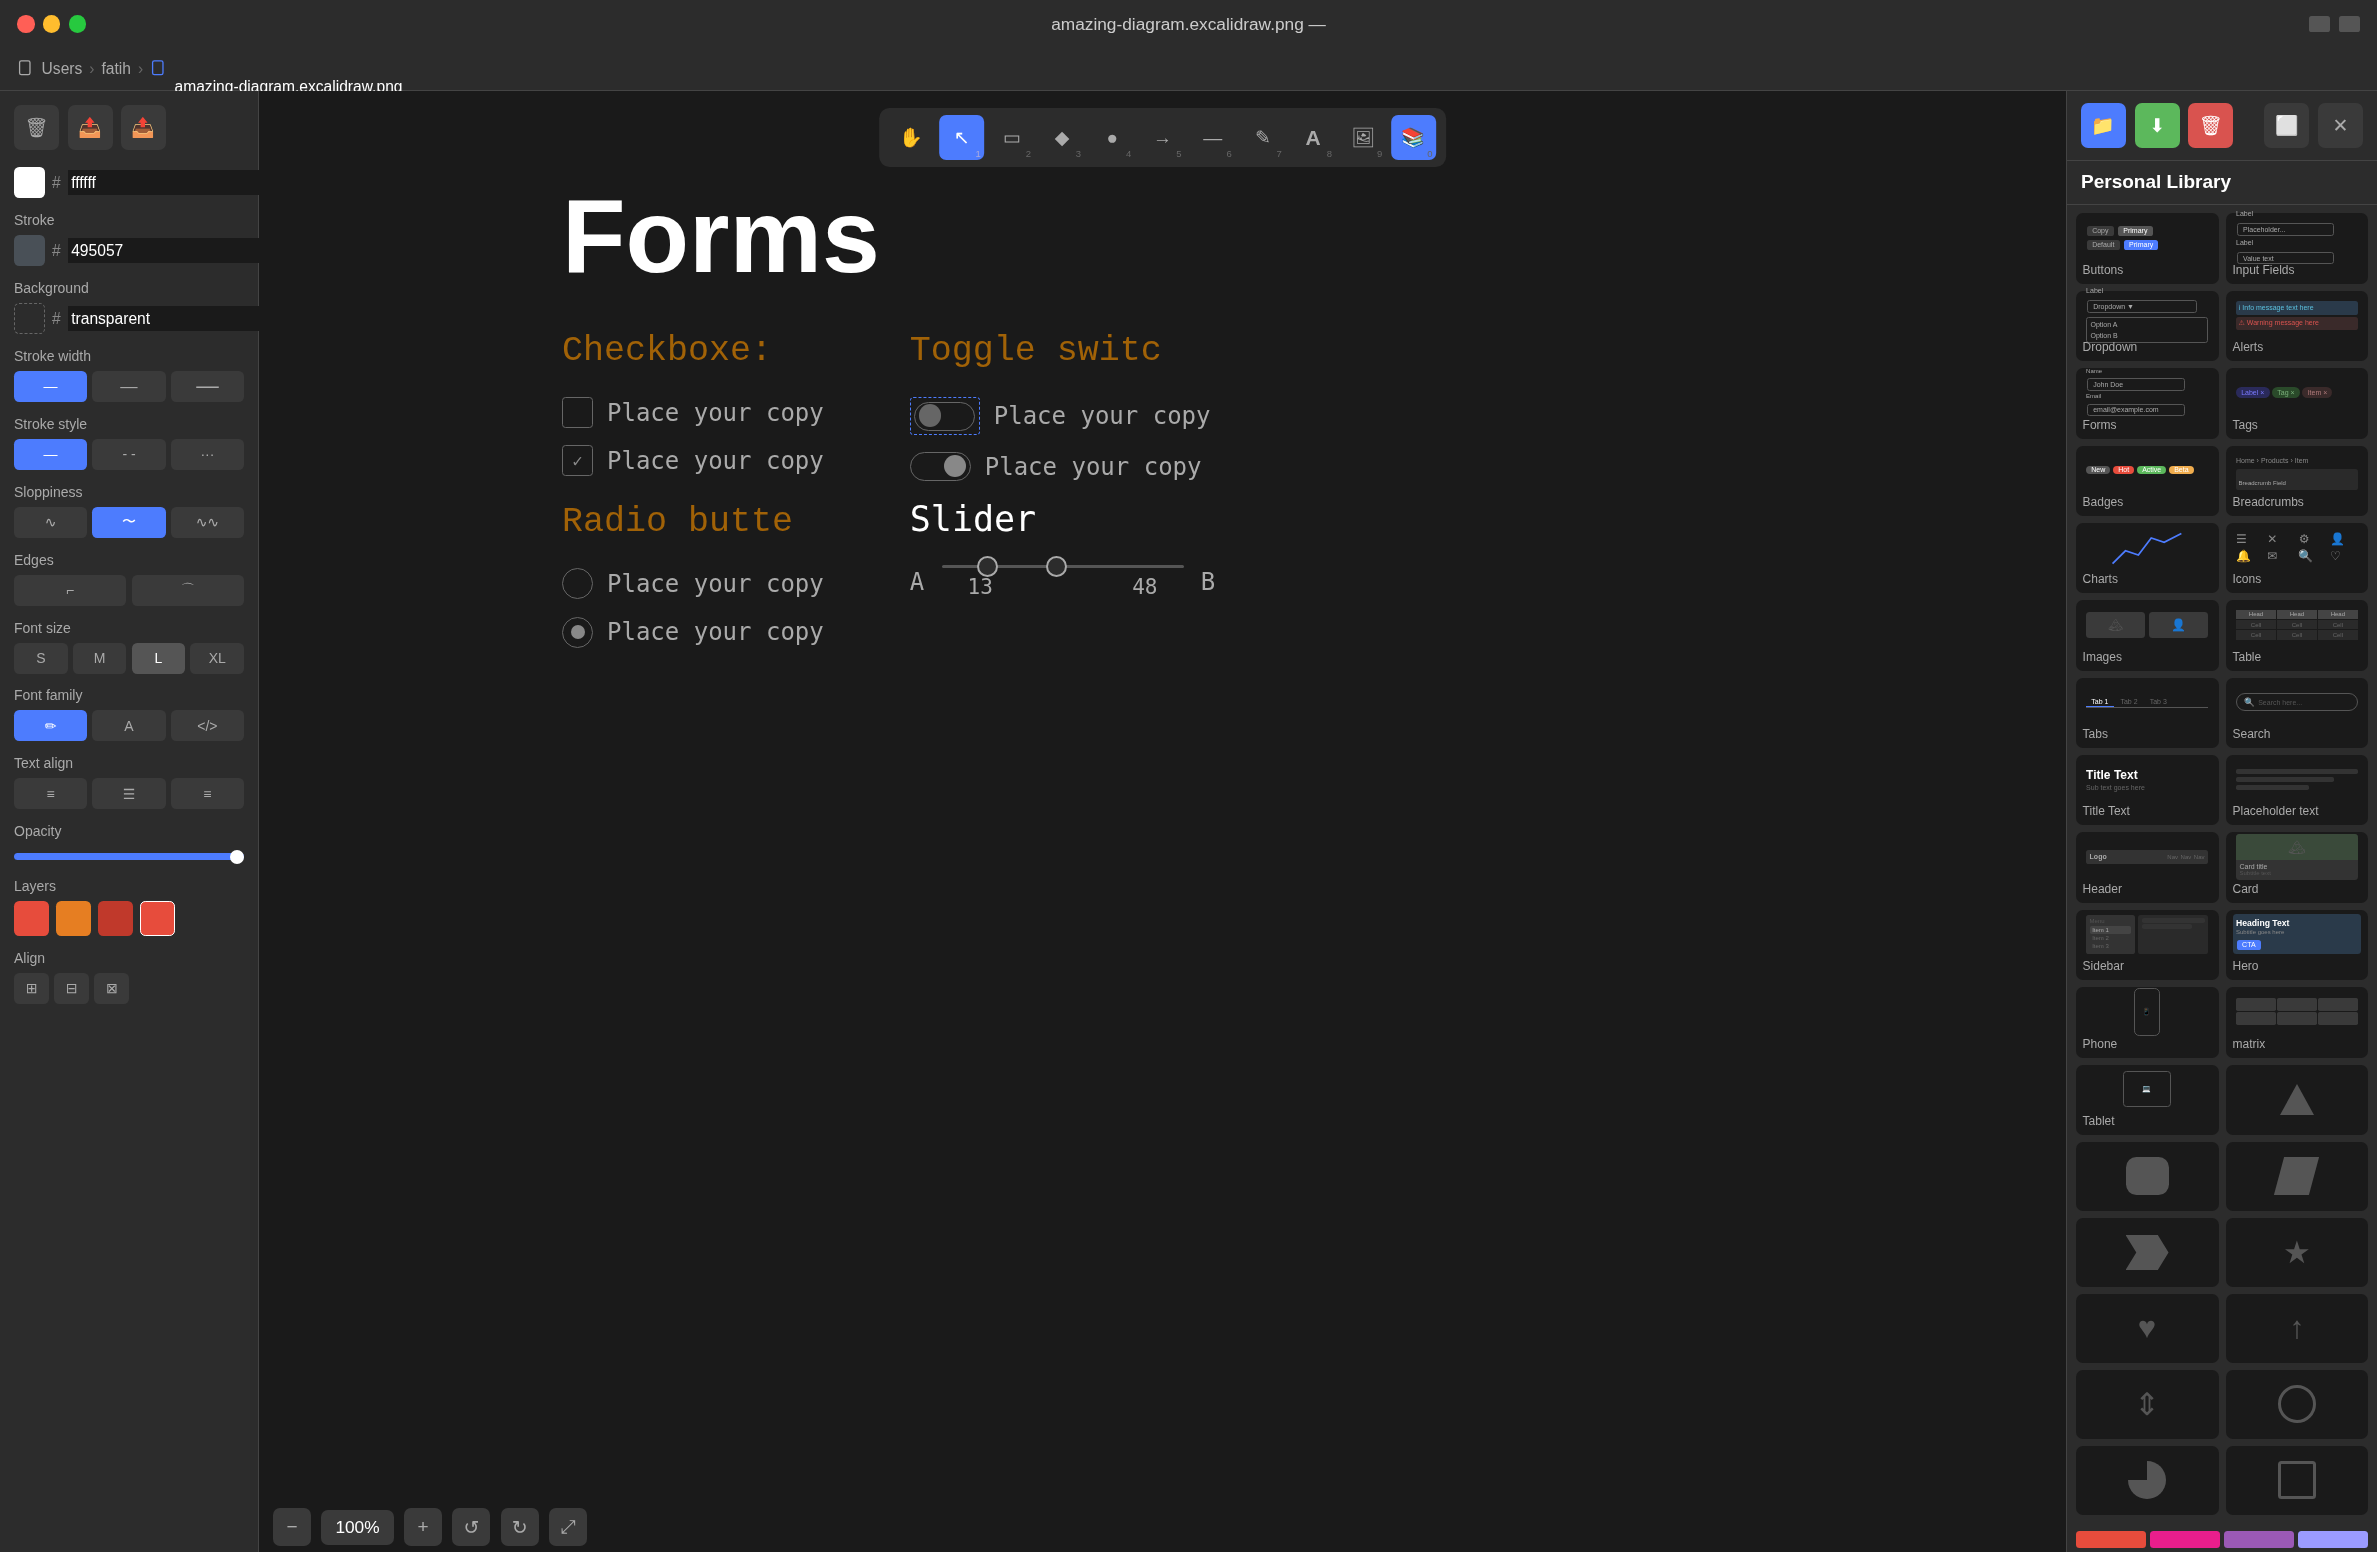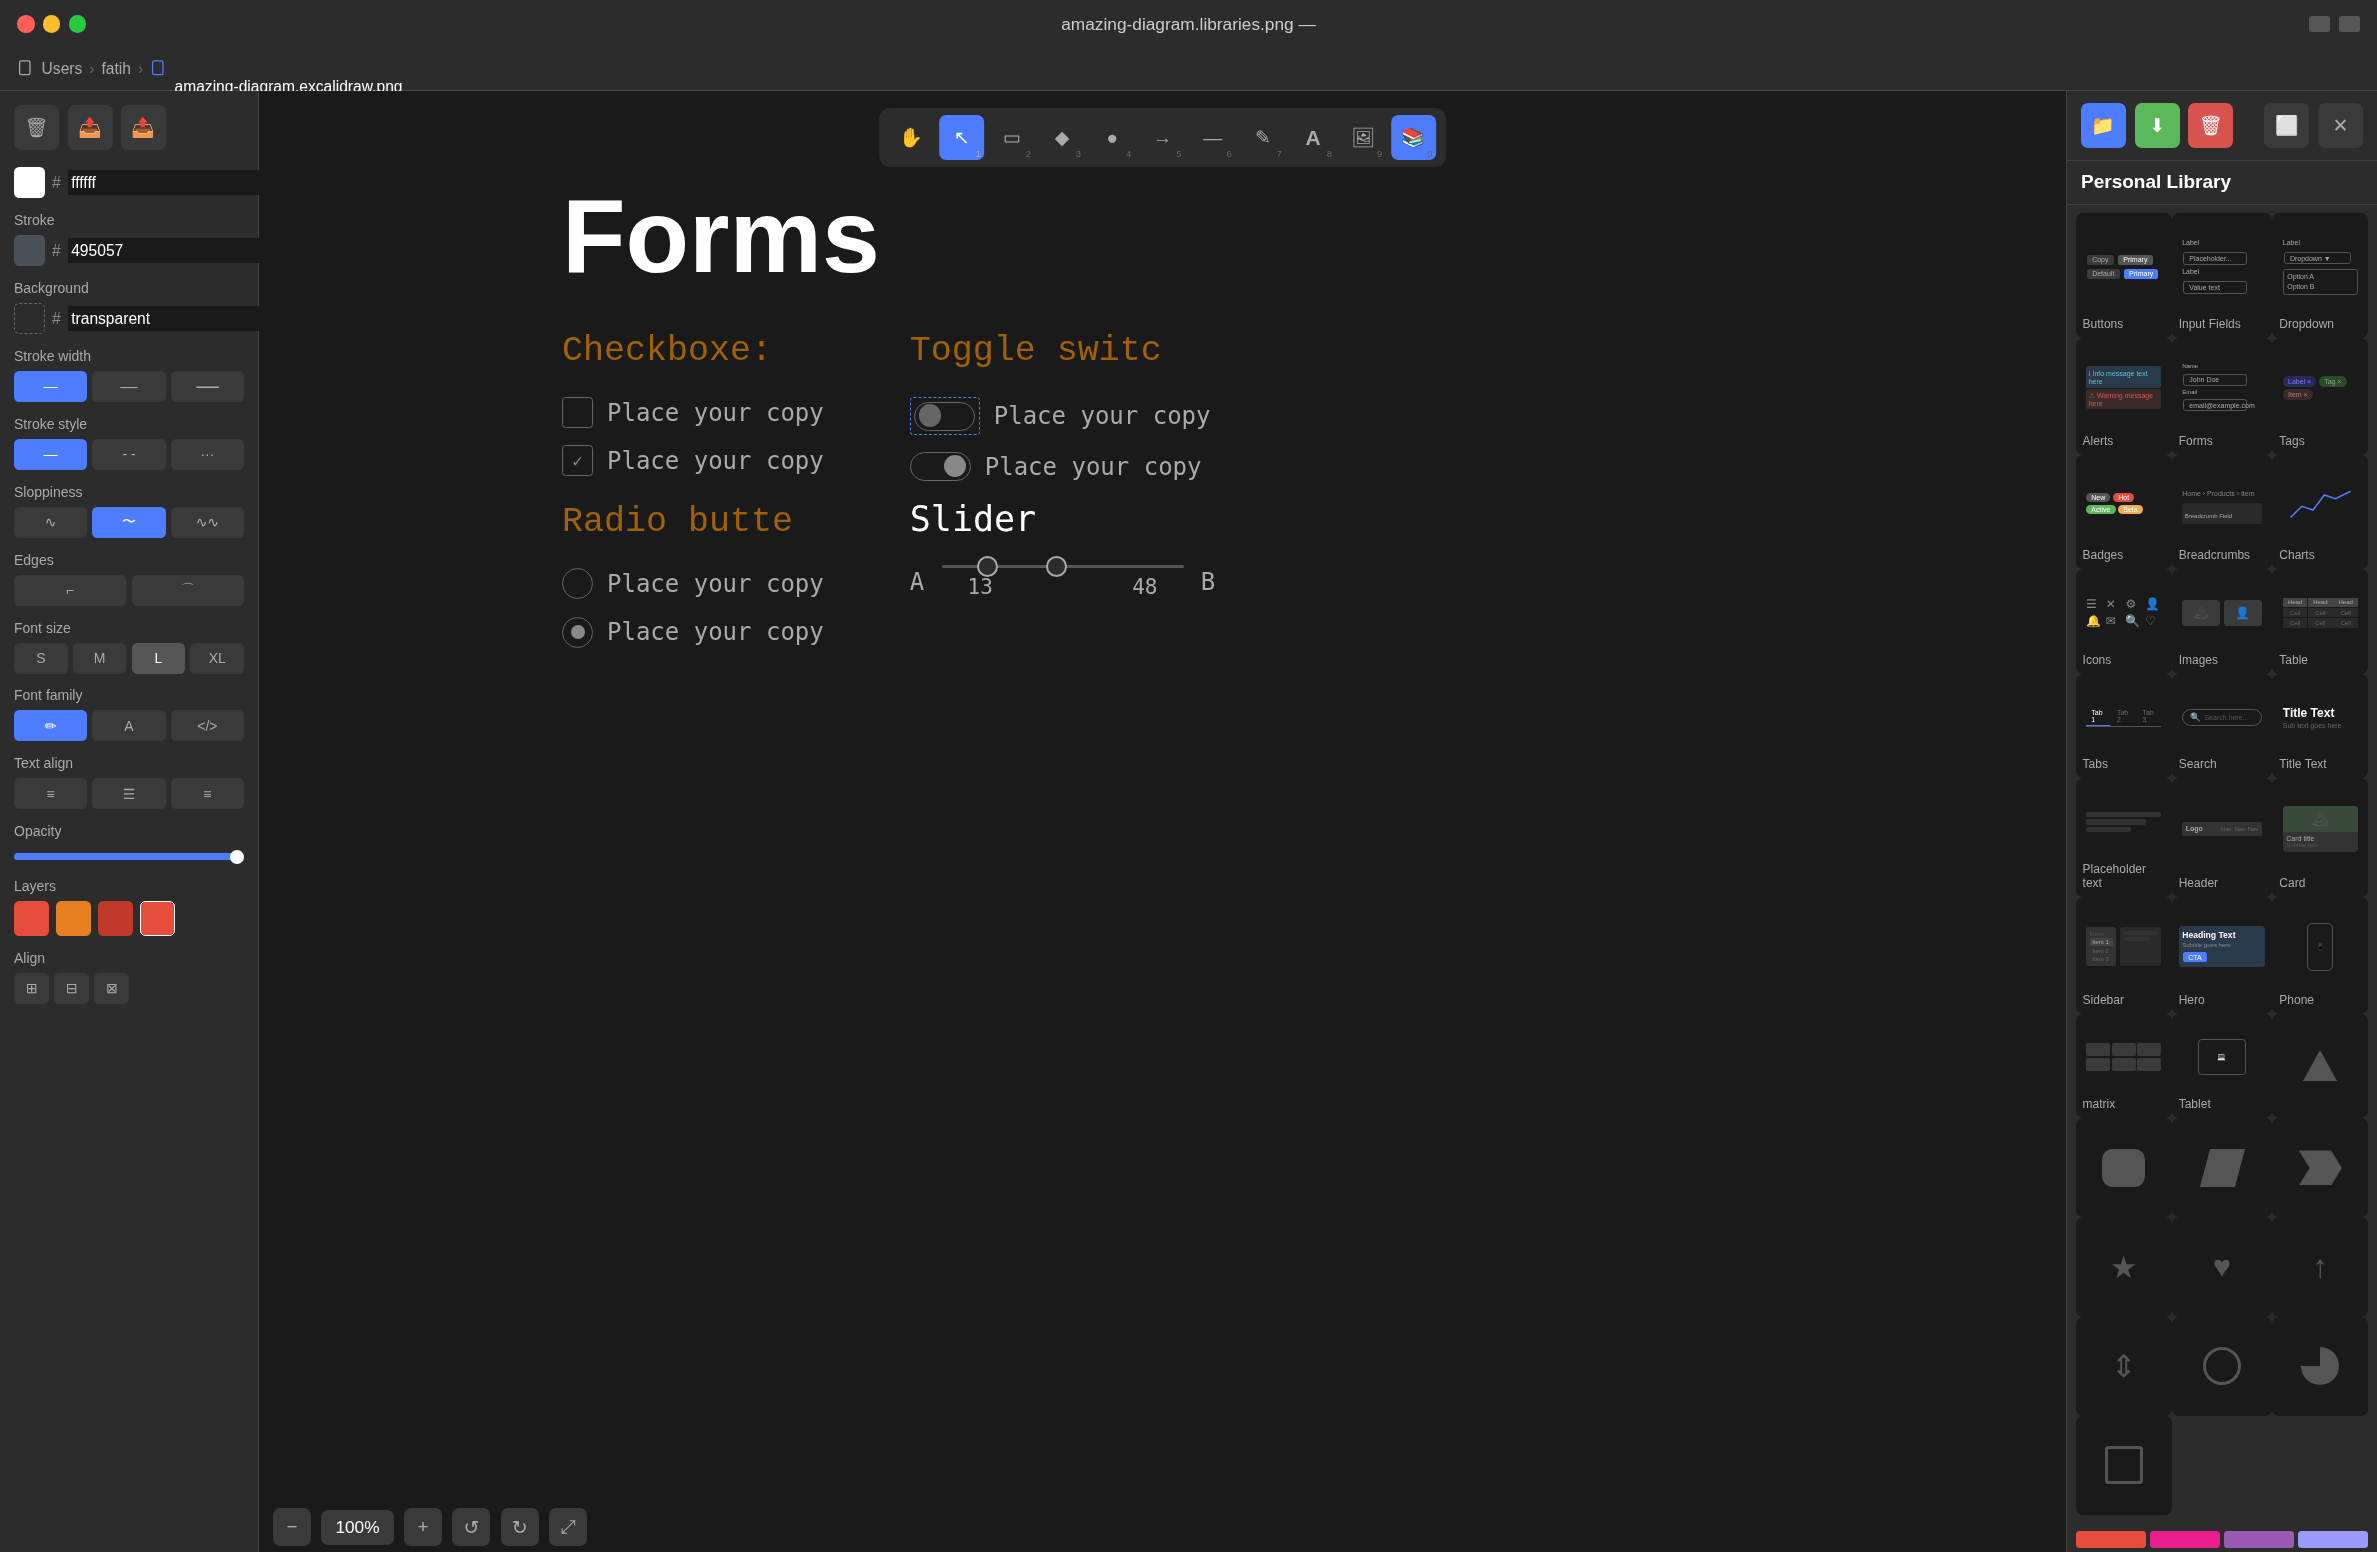--- a/index.html
+++ b/index.html
@@ -94,21 +94,21 @@
     
     .right-panel { width: 311px; background: #2c2c2c; border-left: 0.9px solid #444; display: flex; flex-direction: column; flex-shrink: 0; }
     .right-panel-header { display: flex; align-items: center; justify-content: space-between; padding: 12px 14px; border-bottom: 0.9px solid #444; }
     .right-panel-actions { display: flex; gap: 8.6px; }
     .rp-btn { width: 45px; height: 45px; border-radius: 7px; border: none; cursor: pointer; display: flex; align-items: center; justify-content: center; font-size: 19px; }
     .rp-btn.blue { background: #4d7cfe; color: #fff; }
     .rp-btn.green { background: #5cb85c; color: #fff; }
     .rp-btn.red { background: #d9534f; color: #fff; }
     .rp-btn.gray { background: #3a3a3a; color: #aaa; }
     .rp-title { font-size: 19px; font-weight: 600; padding: 10.4px 14px; border-bottom: 0.9px solid #444; }
-    .library-grid { flex: 1; overflow-y: auto; padding: 8.6px; display: grid; grid-template-columns: repeat(3, 1fr); }
+    .library-grid { flex: 1; overflow-y: auto; padding: 8.6px; display: grid; grid-template-columns: repeat(2, 1fr); gap: 7px; }
     .library-item { background: #1a1a1a; border-radius: 7px; padding: 7px; cursor: pointer; min-height: 69px; position: relative; display: flex; flex-direction: column; justify-content: flex-end; }
     .library-item-label { font-size: 12px; color: #aaa; margin-top: 3.5px; }
     .library-item-preview { width: 100%; flex: 1; display: flex; align-items: center; justify-content: center; min-height: 43px; }
     .shape-tri { width: 0; height: 0; border-left: 17.3px solid transparent; border-right: 17.3px solid transparent; border-bottom: 31px solid #555; }
     .shape-para { width: 35px; height: 38px; background: #555; transform: skewX(-15deg); }
     .shape-star { font-size: 31px; color: #555; }
     .shape-heart { font-size: 31px; color: #555; }
     .shape-up-arrow { font-size: 31px; color: #555; }
     .shape-circle2 { width: 38px; height: 38px; border-radius: 50%; border: 3.5px solid #555; background: transparent; }
     .shape-pie { width: 38px; height: 38px; border-radius: 50%; background: conic-gradient(#555 0% 75%, transparent 75%); }
@@ -134,21 +134,21 @@
   </style>
 </head>
 <body>
 
 <div class="titlebar">
   <div class="titlebar-controls">
     <button class="titlebar-btn btn-close"></button>
     <button class="titlebar-btn btn-min"></button>
     <button class="titlebar-btn btn-max"></button>
   </div>
-  <span class="titlebar-title">amazing-diagram.libraries.png —</span>
+  <span class="titlebar-title">amazing-diagram.excalidraw.png —</span>
   <div class="titlebar-right">
     <div class="titlebar-right-btn"></div>
     <div class="titlebar-right-btn"></div>
   </div>
 </div>
 
 <div class="breadcrumb-bar">
   <span style="width:17.3px;height:17.3px;display:inline-block;vertical-align:middle;">
     <svg viewBox="0 0 20 20" fill="#aaa">
         <rect x="3" y="1" width="12" height="16" rx="2" stroke="#aaa" stroke-width="1.5" fill="none"></rect>

